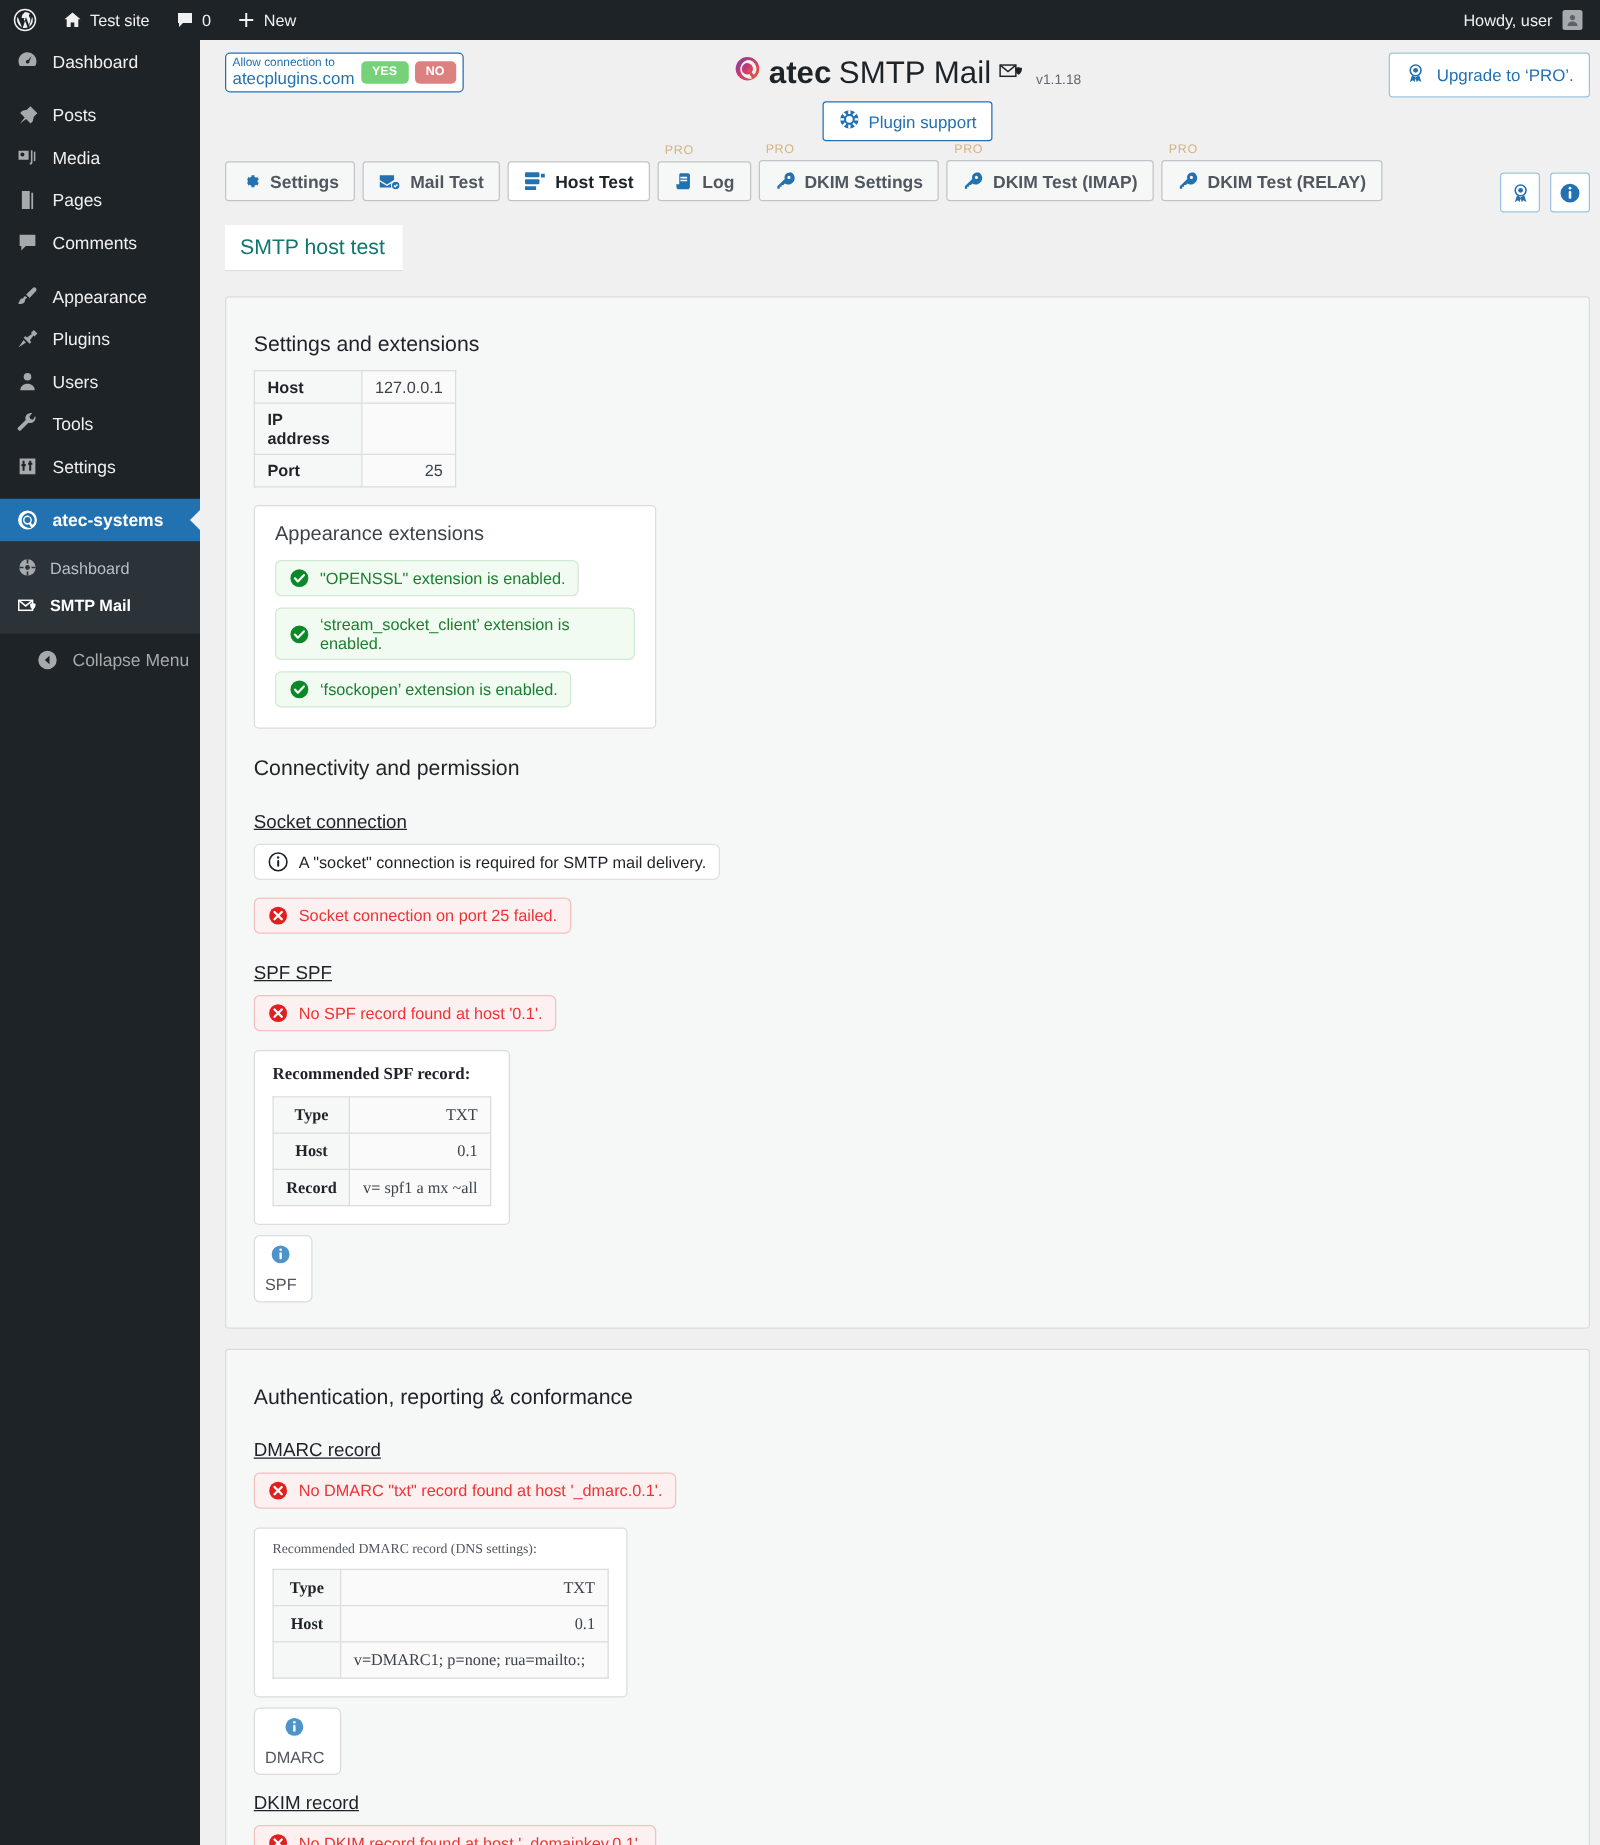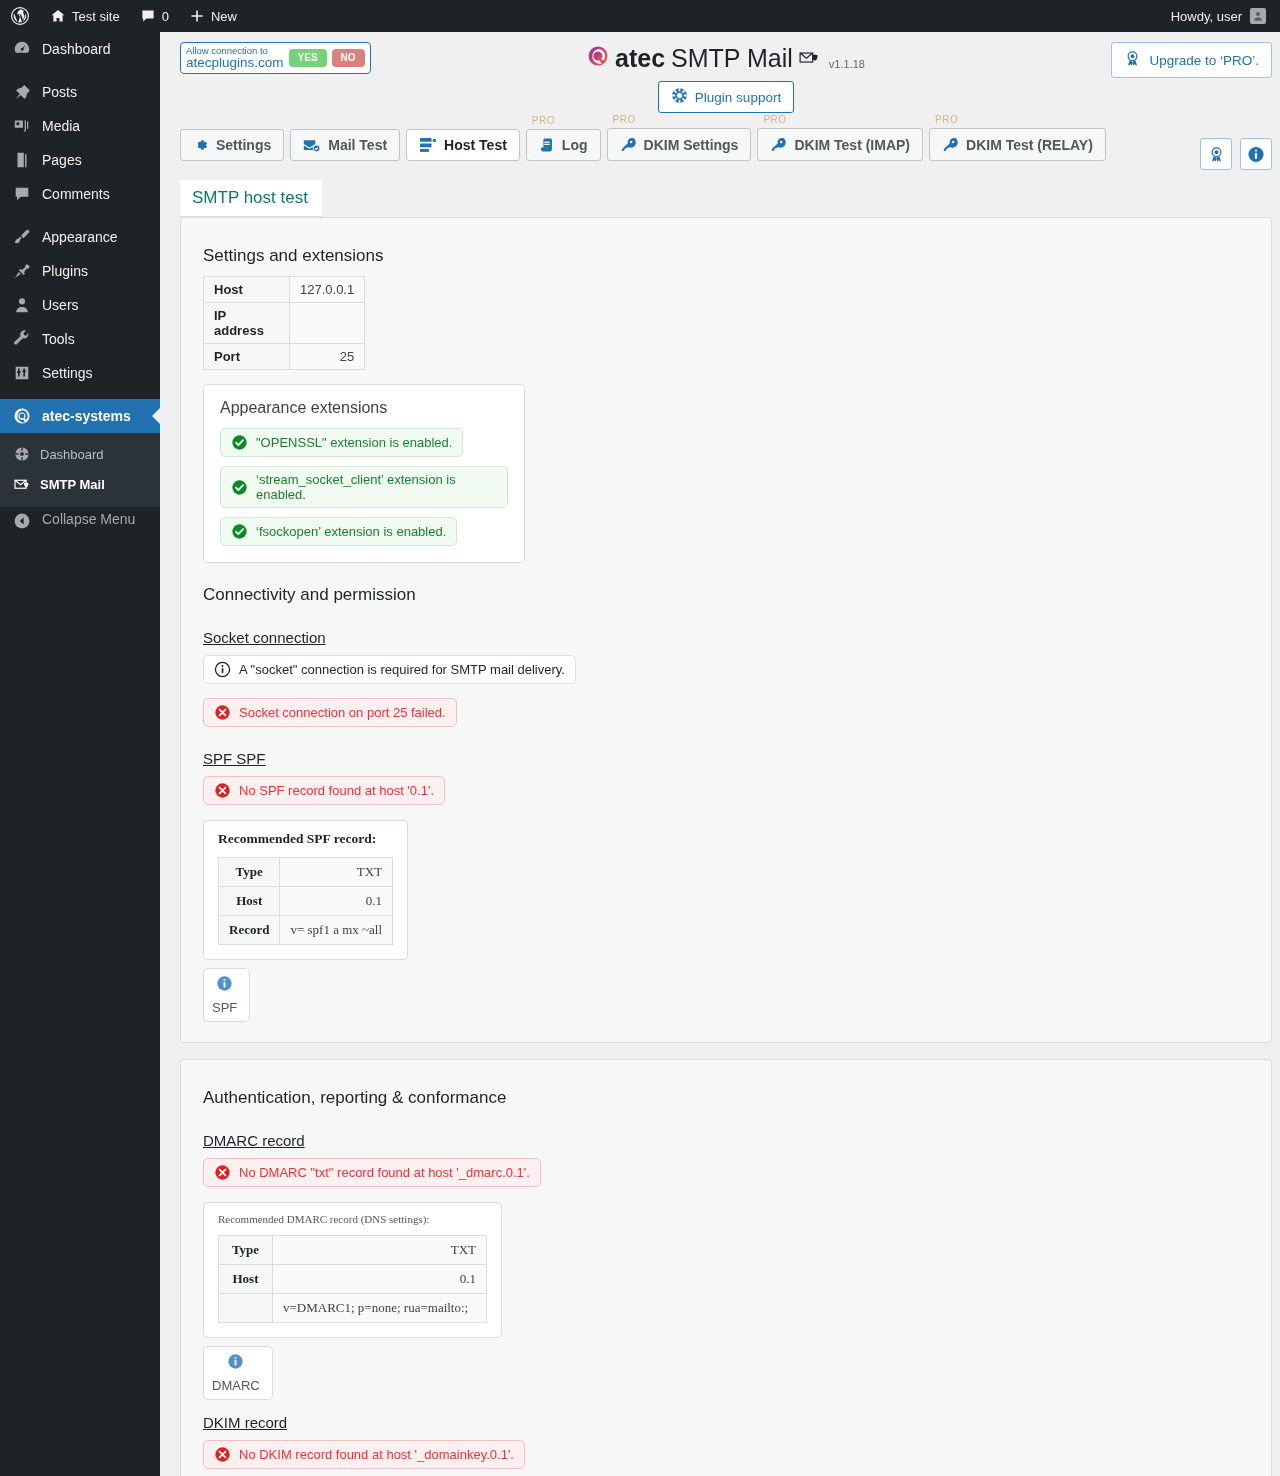--- a/index.html
+++ b/index.html
@@ -59,22 +59,22 @@
   }
   .submenu { background:#2c3338; padding:6px 0 8px 0; }
   .submenu-item {
     display:flex; align-items:center; gap:8px;
     padding:5px 0 5px 12px; font-size:13px; color:#b8bfc5; cursor:pointer;
   }
   .submenu-item .mi-ico { width:20px; height:20px; display:flex; align-items:center; justify-content:center; color:#a7aaad; flex:none;}
   .submenu-item.active { color:#fff; font-weight:700; }
   .submenu-item.active .mi-ico { color:#fff; }
   .collapse-row {
-    display:flex; gap:10px;
-    height:34px; padding-left:12px; color:#a7aaad; font-size:14px; cursor:pointer;
+    display:flex; align-items:center; gap:10px;
+    height:34px; padding-left:28px; color:#a7aaad; font-size:14px; cursor:pointer;
     margin-top:4px;
   }
   .collapse-row .mi-ico { width:20px;height:20px;display:flex;align-items:center;justify-content:center;flex:none;color:#a7aaad;}
 
   
   #content {
     position:absolute; top:32px; left:160px; width:1132px; height:1444px;
     background:#f0f0f1;
   }
   .ac-top { position:relative; height:96px; }
@@ -543,21 +543,21 @@
           <rect x="8.85" y="8" width="2.3" height="7" rx="1" fill="#fff"></rect>
         </svg>
       </button>
     </div>
   </div>
 
   <div style="padding:0 20px;">
     <div class="page-head">SMTP host test</div>
   </div>
 
-  <div class="card" style="margin-top:0;">
+  <div class="card" style="margin-top:20px;">
     <div class="card-pad">
 
       <h2 class="sec">Settings and extensions</h2>
 
       <table class="kv w-host">
         <tbody>
             <tr>
           <td class="k">Host</td>
           <td class="v">127.0.0.1</td>
         </tr>

